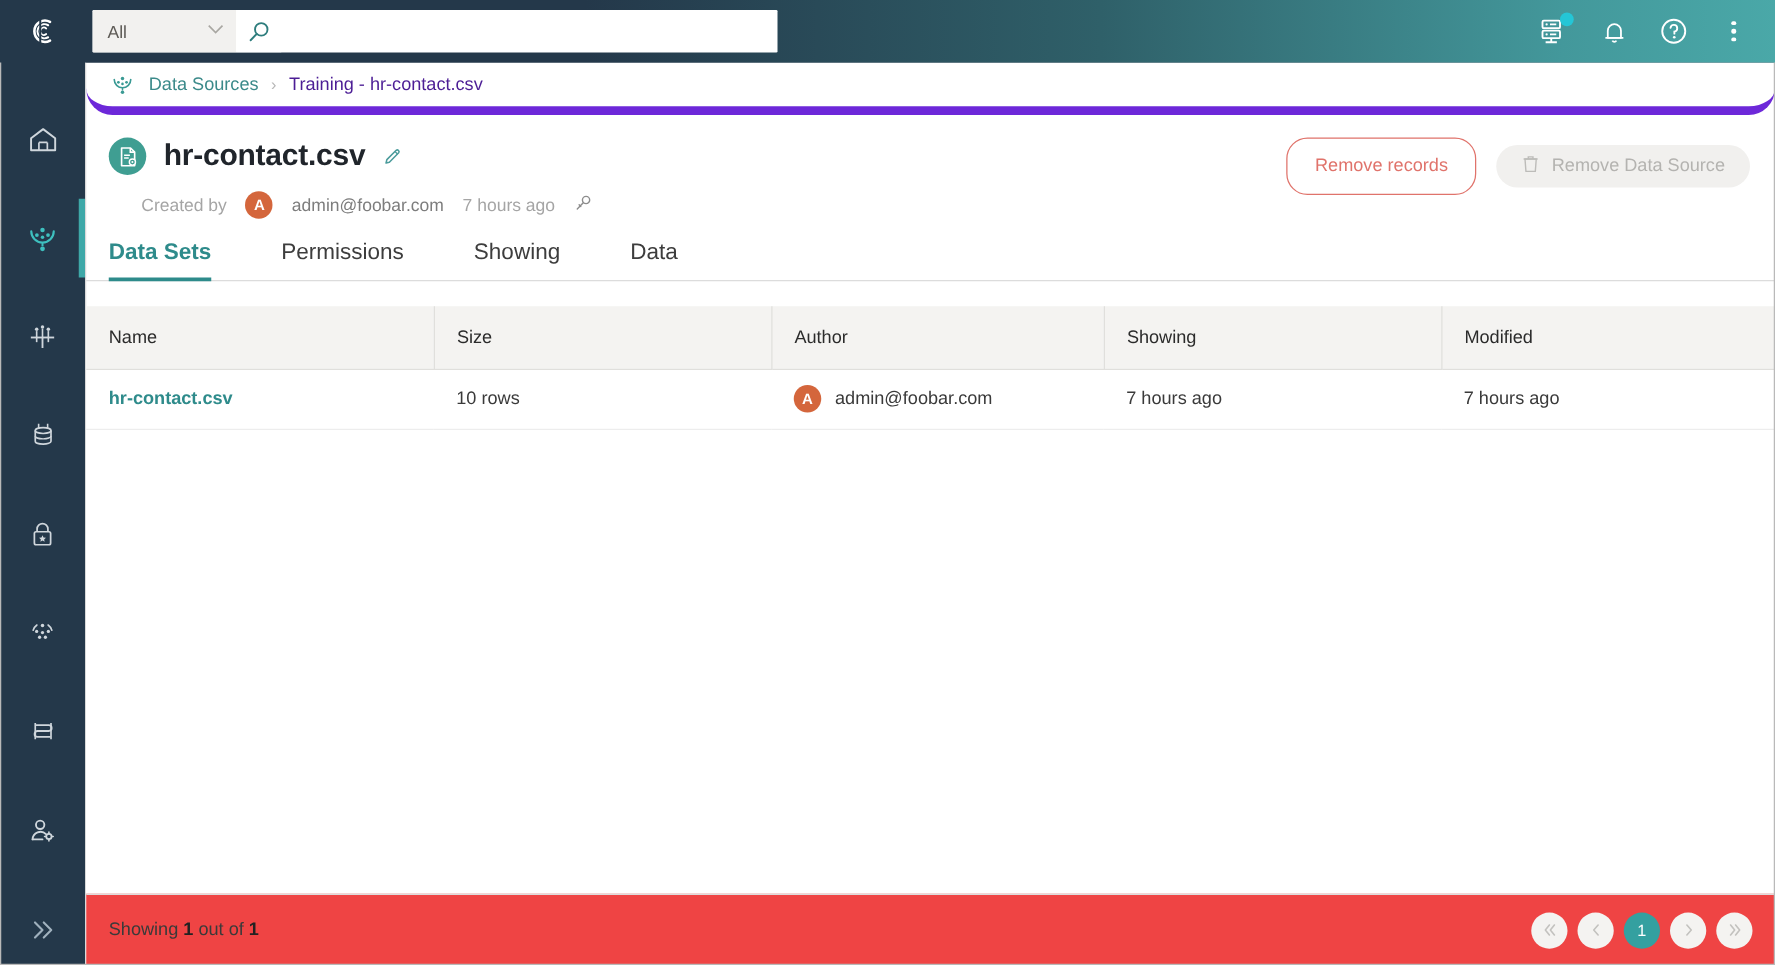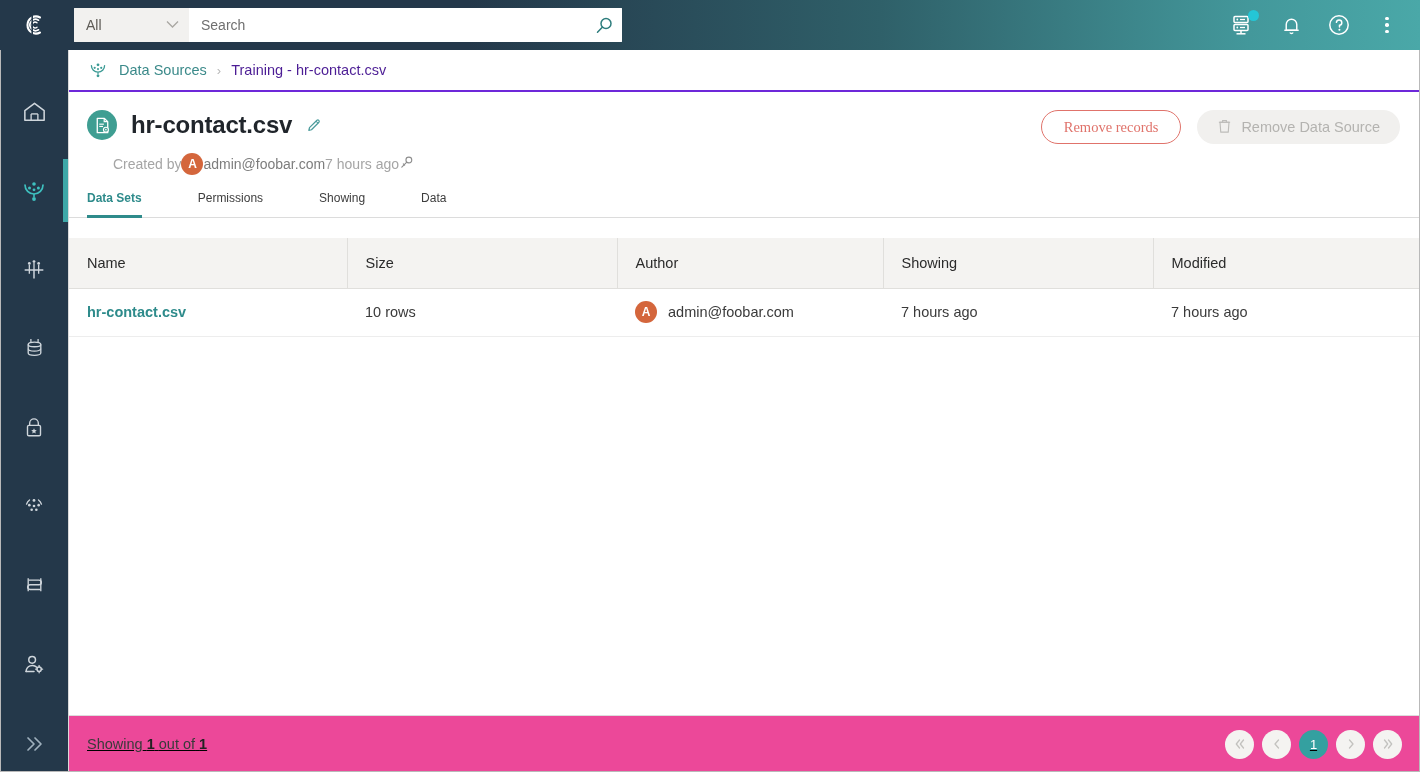--- a/index.html
+++ b/index.html
@@ -98,21 +98,22 @@
     flex: 1; min-width: 0;
     background: #ffffff;
     display: flex; flex-direction: column;
     border-left: 1px solid #d9d9d9;
   }
 
   .breadcrumb {
     height: 42px; flex: 0 0 42px;
     display: flex; align-items: center;
     padding: 0 0 0 18px; gap: 10px;
-    border-bottom: 2px solid #6d28d9;
+    border-bottom: 7px solid #6d28d9;
+    border-radius: 21px;
   }
   .bc-link { color: #3b8a8a; font-size: 14.5px; cursor: pointer; }
   .bc-sep { color: #b7b7b7; font-size: 13px; }
   .bc-current { color: #4c1d95; font-size: 14.5px; }
 
   .page-head {
     padding: 18px 20px 0 18px;
     position: relative;
   }
   .title-row { display: flex; align-items: center; gap: 14px; }
@@ -121,59 +122,59 @@
     background: #3f9e92;
     display: flex; align-items: center; justify-content: center;
     flex: 0 0 30px;
   }
   .page-title {
     font-size: 24px; font-weight: bold; color: #20252b;
     letter-spacing: -0.2px;
   }
   .edit-pencil { cursor: pointer; display: flex; align-items: center; }
   .meta-row {
-    display: flex; align-items: center; gap: 0;
+    display: flex; align-items: center; gap: 15px;
     margin: 13px 0 0 26px; color: #a5a5a5; font-size: 14px;
   }
   .user-avatar {
     width: 22px; height: 22px; border-radius: 50%;
     background: #d4663c; color: #fff;
     font-size: 12px; font-weight: bold;
     display: flex; align-items: center; justify-content: center;
   }
   .meta-email { color: #7d7d7d; }
   .meta-time { color: #a5a5a5; }
 
   .head-actions {
     position: absolute; right: 20px; top: 18px;
     display: flex; align-items: center; gap: 16px;
   }
   .btn-outline-danger {
-    height: 34px; padding: 16px 22px;
+    height: 46px; padding: 16px 22px;
     border: 1px solid #e0736b; border-radius: 17px;
     background: #fff; color: #e0736b; font-size: 14.5px;
-    cursor: pointer; font-family: Liberation Serif, serif;
+    cursor: pointer; font-family: Liberation Sans, sans-serif;
     display: flex; align-items: center;
   }
   .btn-disabled {
     height: 34px; padding: 0 20px;
     border: 0; border-radius: 17px;
     background: #f1f0ee; color: #b4b3b0; font-size: 14.5px;
     cursor: default; font-family: "Liberation Sans", sans-serif;
     display: flex; align-items: center; gap: 9px;
   }
 
   .tabs {
     display: flex; align-items: flex-end;
     padding: 16px 0 0 18px; gap: 0;
     border-bottom: 1px solid #dcdcdc;
   }
   .tab {
     padding: 0 26px 12px 0; margin-right: 30px;
-    font-size: 12px; color: #3d3d3d; cursor: pointer;
+    font-size: 18px; color: #3d3d3d; cursor: pointer;
     position: relative;
   }
   .tab:last-child { margin-right: 0; }
   .tab.active { color: #2e8b8b; font-weight: bold; }
   .tab.active::after {
     content: ""; position: absolute; left: 0; right: 26px; bottom: -1px;
     height: 3px; background: #2e8b8b;
   }
 
   
@@ -194,21 +195,21 @@
   }
   .cell-link { color: #2e8b8b; font-weight: bold; cursor: pointer; }
   .author-cell { display: flex; align-items: center; gap: 11px; }
   .table-filler { flex: 1; background: #fff; }
 
   
   .footer {
     height: 57px; flex: 0 0 57px;
     border-top: 1px solid #dcdcdc;
     display: flex; align-items: center;
-    padding: 0 18px; background: #ec4899; text-decoration: underline;
+    padding: 0 18px; background: #ef4444;
   }
   .showing { font-size: 14.5px; color: #3a3a3a; }
   .showing b { font-weight: bold; color: #222; }
   .pager { margin-left: auto; display: flex; align-items: center; gap: 8px; }
   .pg {
     width: 29px; height: 29px; border-radius: 50%;
     background: #f4f3f1; color: #c3c2bf;
     display: flex; align-items: center; justify-content: center;
     font-size: 13px; cursor: pointer; border: 0;
     font-family: "Liberation Sans", sans-serif;
@@ -238,21 +239,20 @@
 
     <div class="searchbox">
       <div class="search-scope">
         <span>All</span>
         <span class="scope-caret">
           <svg width="13" height="9" viewBox="0 0 13 9">
               <path d="M1 1.5 L6.5 7 L12 1.5" fill="none" stroke="#a9a7a2" stroke-width="1.3"></path>
             </svg>
         </span>
       </div>
-      <input class="search-input" type="text" value="" placeholder="Search" style="">
       <button class="search-btn">
         <svg width="19" height="19" viewBox="0 0 19 19">
           <circle cx="11" cy="7.5" r="5" fill="none" stroke="#2e7d7d" stroke-width="1.5"></circle>
           <line x1="7.3" y1="11.2" x2="2.5" y2="16.2" stroke="#2e7d7d" stroke-width="1.5" stroke-linecap="round"></line>
         </svg>
       </button>
     </div>
 
     <div class="top-actions">
       <div class="top-icon">

